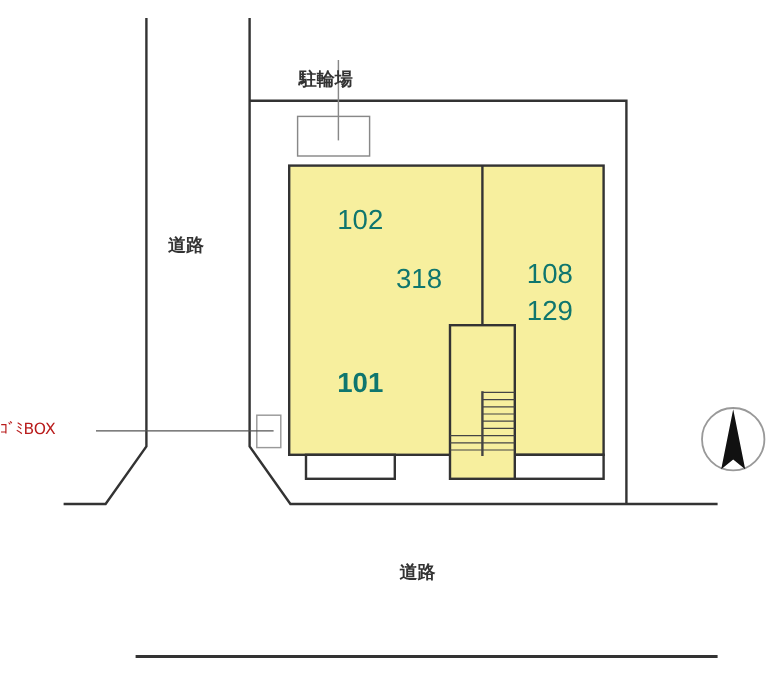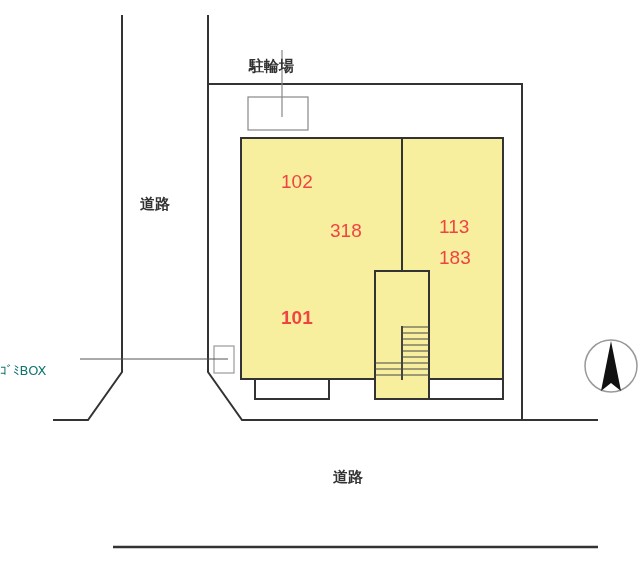--- a/index.html
+++ b/index.html
@@ -1,21 +1,21 @@
 <!DOCTYPE html>
 <html><head>
 <meta charset="utf-8">
 <style>
   html,body{margin:0;padding:0;background:#fff;}
   #stage{position:relative;width:640px;height:565px;overflow:hidden;background:#fff;}
   svg{position:absolute;left:0;top:0;}
   .lbl{position:absolute;font-family:"DejaVu Sans","Liberation Sans",sans-serif;color:#222;white-space:nowrap;line-height:1;}
-  .room{font-family:"Liberation Sans","DejaVu Sans",sans-serif;font-size:19px;color:#ef4444;}
+  .room{font-family:"Liberation Sans","DejaVu Sans",sans-serif;font-size:23px;color:#0f766e;}
   .jp{font-size:15px;font-weight:bold;color:#333;}
-  .small{font-size:13px;color:#0f766e;margin-top:12px;}
+  .small{font-size:13px;color:#b91c1c;}
 </style>
 </head>
 <body>
 
 <div id="stage">
   <svg width="640" height="565" viewBox="0 0 640 565">
 
     <polyline points="122,15 122,372 88,420 53,420" fill="none" stroke="#333" stroke-width="2"></polyline>
 
     <polyline points="208,15 208,372 242,420 598,420" fill="none" stroke="#333" stroke-width="2"></polyline>
@@ -56,15 +56,15 @@
   </svg>
 
   <span class="lbl jp" style="left:249px;top:19px;margin-top:40px;">駐輪場</span>
   <span class="lbl jp" style="left:140px;top:197px;">道路</span>
   <span class="lbl jp" style="left:333px;top:470px;">道路</span>
   <span class="lbl small" style="left:0px;top:352px;">ｺﾞﾐBOX</span>
 
   <span class="lbl room" style="left:281px;top:172px;">102</span>
   <span class="lbl room" style="left:330px;top:221px;">318</span>
   <span class="lbl room" style="left:281px;top:308px;font-weight:bold;">101</span>
-  <span class="lbl room" style="left:439px;top:217px;">113</span>
-  <span class="lbl room" style="left:439px;top:248px;">183</span>
+  <span class="lbl room" style="left:439px;top:217px;">108</span>
+  <span class="lbl room" style="left:439px;top:248px;">129</span>
 </div>
 
 </body></html>

